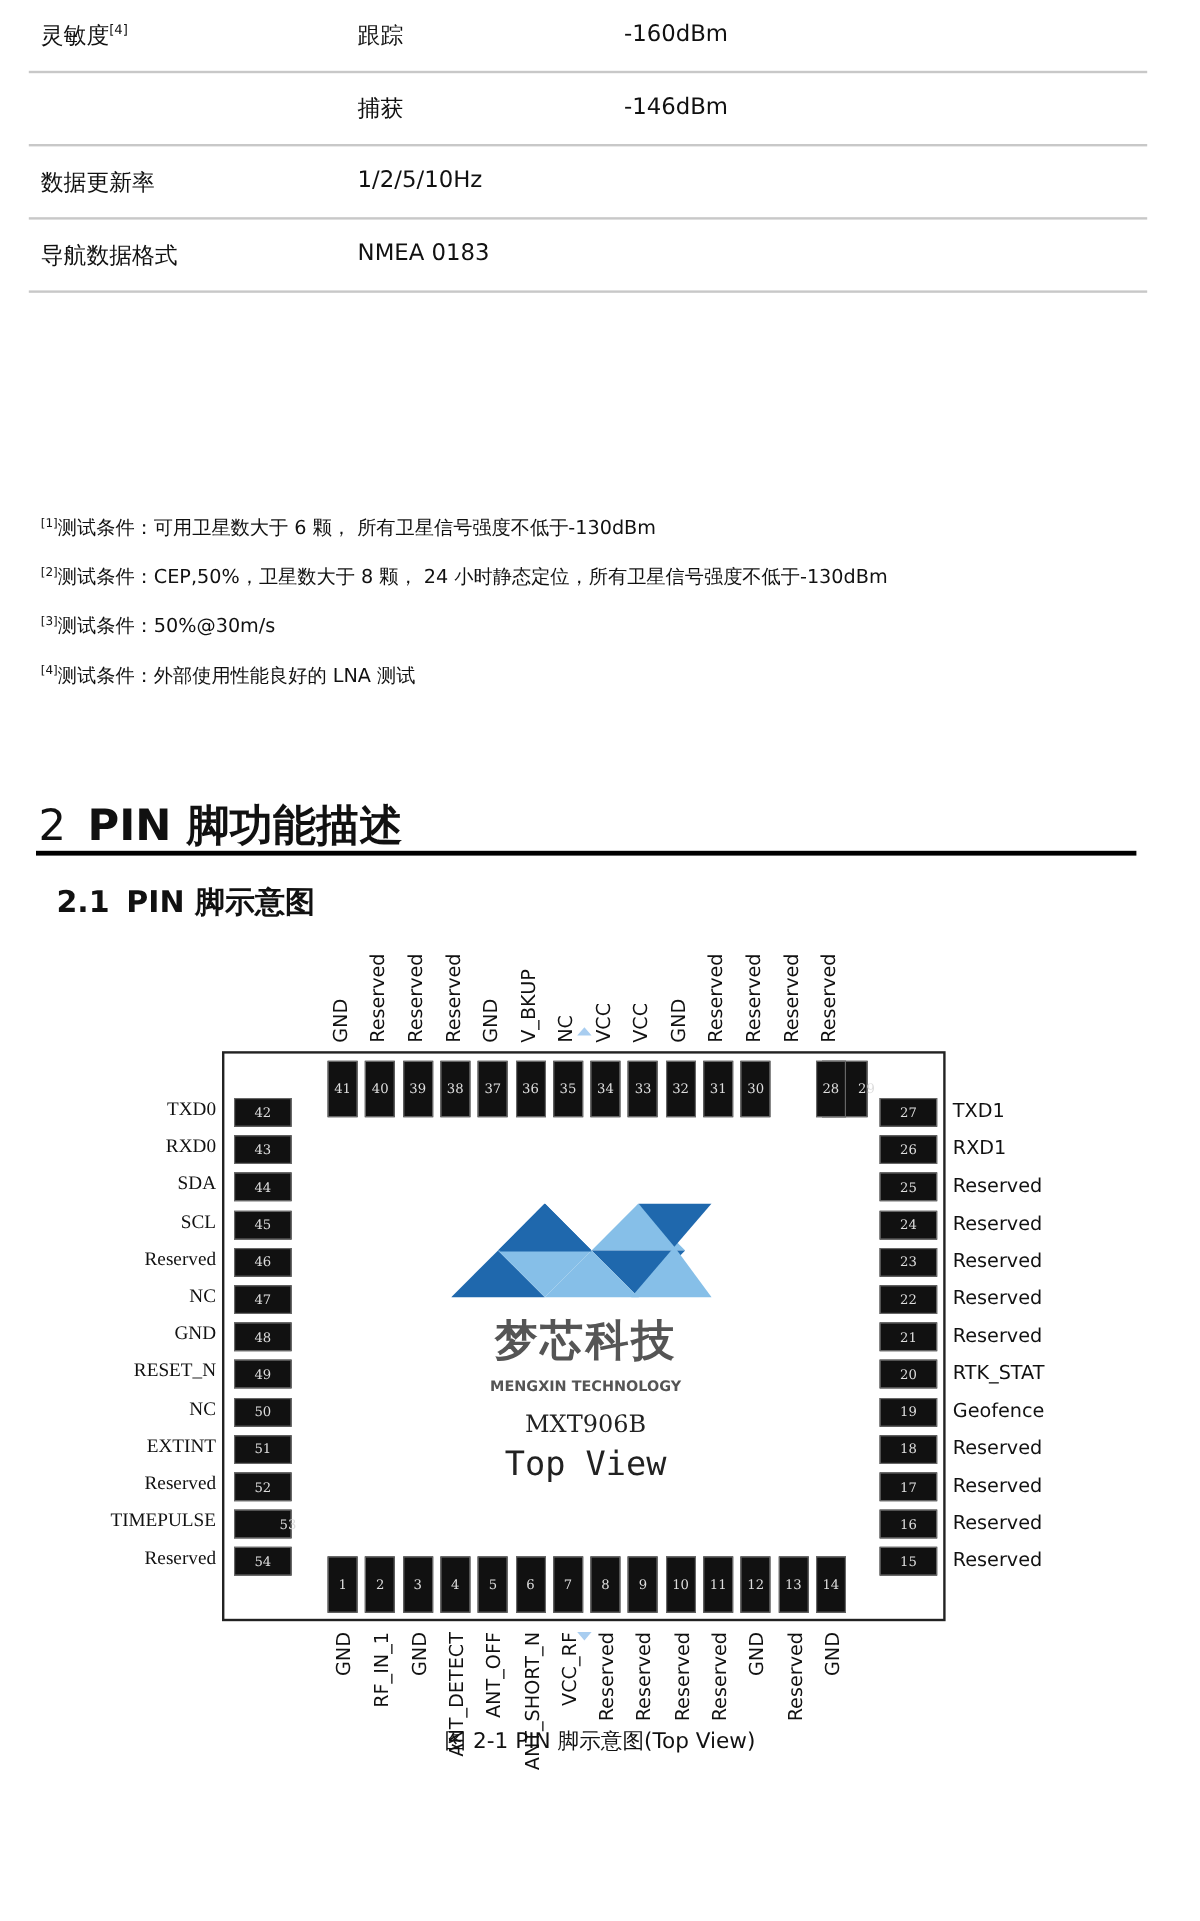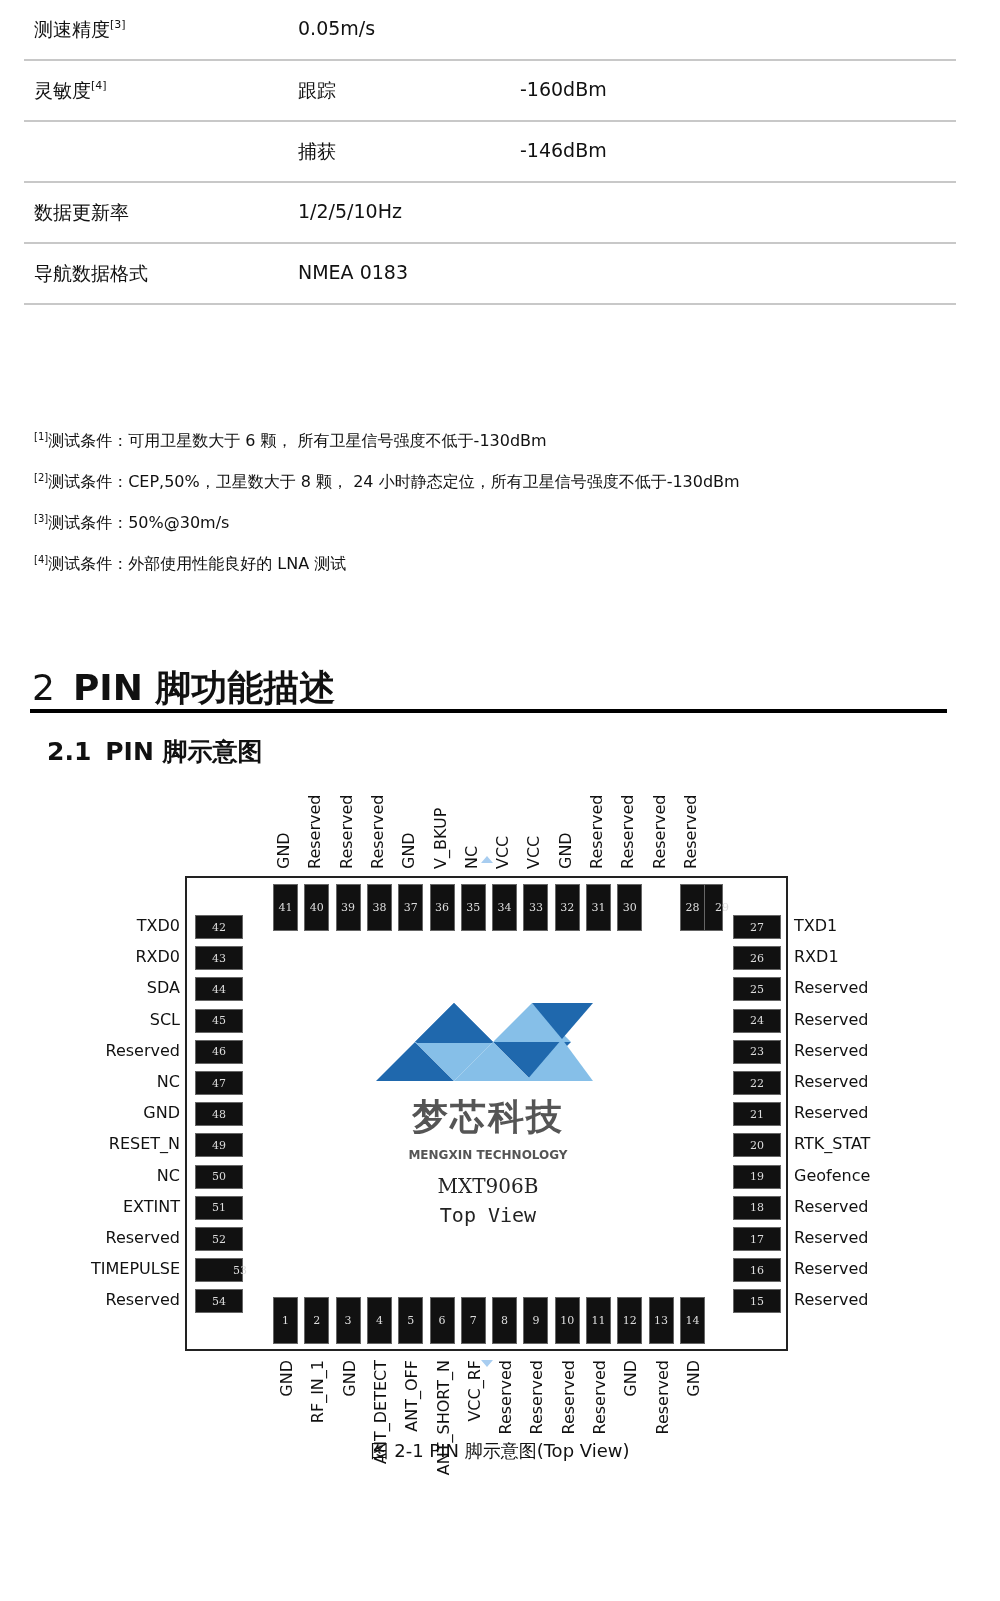--- a/index.html
+++ b/index.html
@@ -21,46 +21,41 @@
   .h2 .num { margin-right:14px; }
   .chip { position:absolute; left:185px; top:876px; width:603px; height:475px;
           border:2px solid #222; box-sizing:border-box; }
   .pin { position:absolute; background:#111; color:#ddd; border:1px solid #666;
          font-family:"DejaVu Serif","Liberation Serif",serif; font-size:11px;
          display:flex; align-items:center; justify-content:center; box-sizing:border-box; }
   .pin.v { width:25px; height:47px; }
   .pin.h { width:48px; height:24px; }
   .lbl { position:absolute; font-size:16px; color:#111; white-space:nowrap;
          font-family:"DejaVu Sans","Liberation Sans",sans-serif; }
-  .lbl.left { text-align:right; width:160px; }
+  .lbl.left { text-align:right; width:160px;font-family:Liberation Serif, serif; }
   .lbl.vtop { transform-origin:left bottom; transform:rotate(-90deg); }
   .lbl.vbot { transform-origin:left top; transform:rotate(-90deg); text-align:right; }
   .marker { position:absolute; width:0; height:0; border-left:6px solid transparent; border-right:6px solid transparent; }
   .marker.up { border-bottom:7px solid #a8cdf0; }
   .marker.down { border-top:7px solid #a8cdf0; }
   .logo { position:absolute; left:376px; top:1003px; }
   .brand-cn { position:absolute; left:378px; top:1093px; width:220px; text-align:center;
               font-size:36px; font-weight:bold; color:#555; letter-spacing:2px; }
   .brand-en { position:absolute; left:378px; top:1148px; width:220px; text-align:center;
               font-size:12px; font-weight:bold; color:#555; }
   .model { position:absolute; left:378px; top:1174px; width:220px; text-align:center;
            font-family:"DejaVu Serif","Liberation Serif",serif; font-size:20px; color:#222; }
   .topview { position:absolute; left:378px; top:1203px; width:220px; text-align:center;
-             font-family:"DejaVu Sans Mono","Liberation Mono",monospace; font-size:20px; color:#222; }
+             font-family:"DejaVu Sans Mono","Liberation Mono",monospace; font-size:28px; color:#222; }
   .caption { position:absolute; left:0; top:1439px; width:1000px; text-align:center; font-size:18px; }
 </style>
 </head>
 <body>
 
 <div class="spec-table">
-  <div class="spec-row">
-    <span class="c1"><span>测速精度</span><sup>[3]</sup></span>
-    <span class="c2">0.05m/s</span>
-    <span class="c3"></span>
-  </div>
   <div class="spec-row">
     <span class="c1"><span>灵敏度</span><sup>[4]</sup></span>
     <span class="c2">跟踪</span>
     <span class="c3">-160dBm</span>
   </div>
   <div class="spec-row">
     <span class="c1"><span></span><sup></sup></span>
     <span class="c2">捕获</span>
     <span class="c3">-146dBm</span>
   </div>

